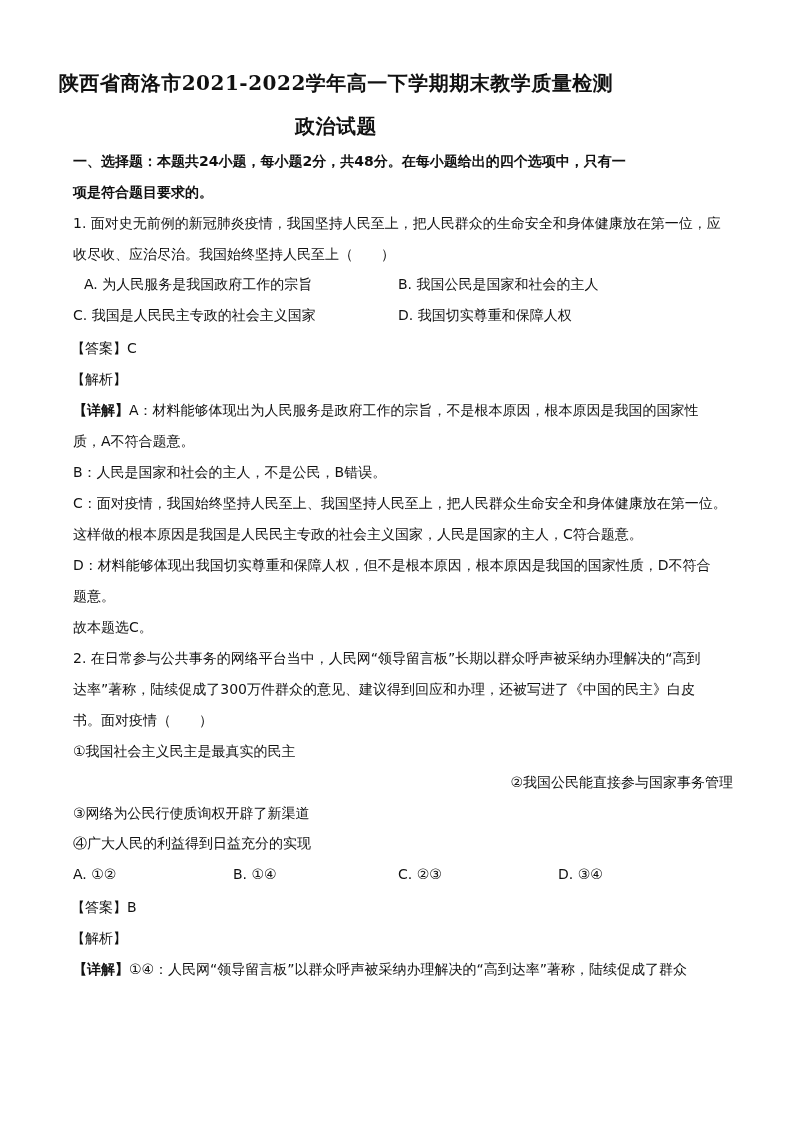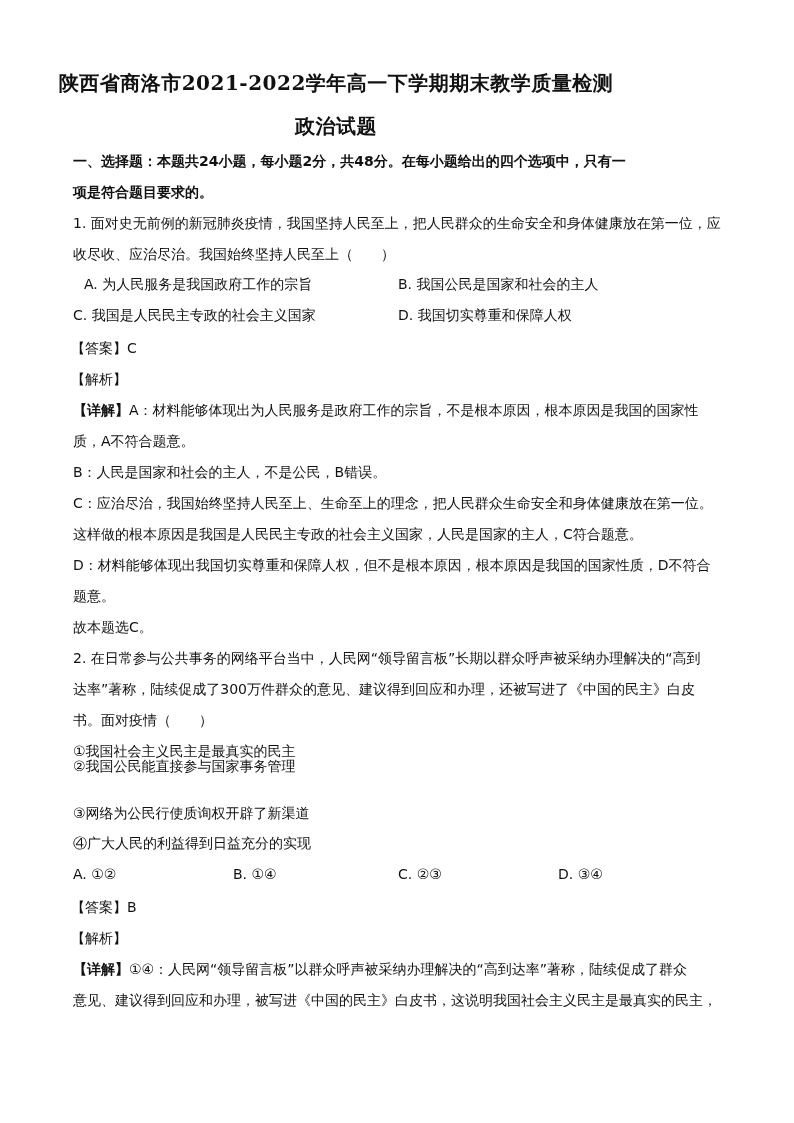--- a/index.html
+++ b/index.html
@@ -54,32 +54,32 @@
 
   <div class="line" style="top:339px; left:71px;">
     <span>【答案】</span><span>C</span>
   </div>
   <div class="line" style="top:370px; left:71px;">【解析】</div>
   <div class="line" style="top:401px;">
     <span class="bold">【详解】</span><span>A：材料能够体现出为人民服务是政府工作的宗旨，不是根本原因，根本原因是我国的国家性</span>
   </div>
   <div class="line" style="top:432px;">质，A不符合题意。</div>
   <div class="line" style="top:463px;">B：人民是国家和社会的主人，不是公民，B错误。</div>
-  <div class="line" style="top:494px;">C：应治尽治，我国始终坚持人民至上、生命至上的理念，把人民群众生命安全和身体健康放在第一位。</div>
+  <div class="line" style="top:494px;">C：面对疫情，我国始终坚持人民至上、我国坚持人民至上，把人民群众生命安全和身体健康放在第一位。</div>
   <div class="line" style="top:525px;">这样做的根本原因是我国是人民民主专政的社会主义国家，人民是国家的主人，C符合题意。</div>
   <div class="line" style="top:556px;">D：材料能够体现出我国切实尊重和保障人权，但不是根本原因，根本原因是我国的国家性质，D不符合</div>
   <div class="line" style="top:587px;">题意。</div>
   <div class="line" style="top:618px;">故本题选C。</div>
 
   <div class="line" style="top:649px;">2. 在日常参与公共事务的网络平台当中，人民网“领导留言板”长期以群众呼声被采纳办理解决的“高到</div>
   <div class="line" style="top:680px;">达率”著称，陆续促成了300万件群众的意见、建议得到回应和办理，还被写进了《中国的民主》白皮</div>
   <div class="line" style="top:711px;">书。面对疫情（　　）</div>
 
   <div class="line" style="top:742px;">①我国社会主义民主是最真实的民主</div>
-  <div class="line" style="top:757px;">②我国公民能直接参与国家事务管理</div>
+  <div class="line" style="top:773px;text-align:right;">②我国公民能直接参与国家事务管理</div>
   <div class="line" style="top:804px;">③网络为公民行使质询权开辟了新渠道</div>
   <div class="line" style="top:835px;font-family:Liberation Serif, serif;">④广大人民的利益得到日益充分的实现</div>
 
   <div class="col" style="left:73px; top:866px; font-size:14px;">
     <span>A.</span>
     <span>①②</span>
   </div>
   <div class="col" style="left:233px; top:866px; font-size:14px;">
     <span>B.</span>
     <span>①④</span>
@@ -93,15 +93,14 @@
     <span>③④</span>
   </div>
 
   <div class="line" style="top:898px; left:71px;">
     <span>【答案】</span><span>B</span>
   </div>
   <div class="line" style="top:929px; left:71px;">【解析】</div>
   <div class="line" style="top:960px;">
     <span class="bold">【详解】</span><span>①④：人民网“领导留言板”以群众呼声被采纳办理解决的“高到达率”著称，陆续促成了群众</span>
   </div>
-  <div class="line" style="top:991px;">意见、建议得到回应和办理，被写进《中国的民主》白皮书，这说明我国社会主义民主是最真实的民主，</div>
 
 </div>
 
 </body></html>

